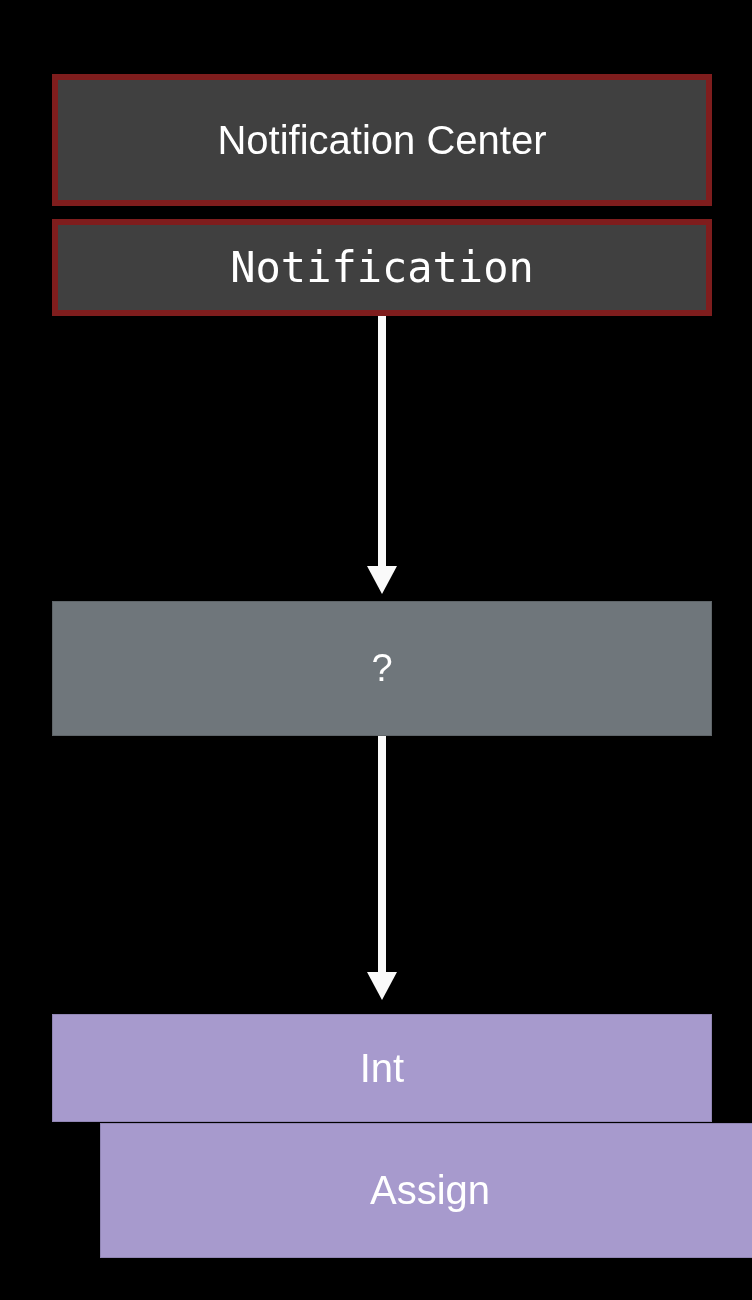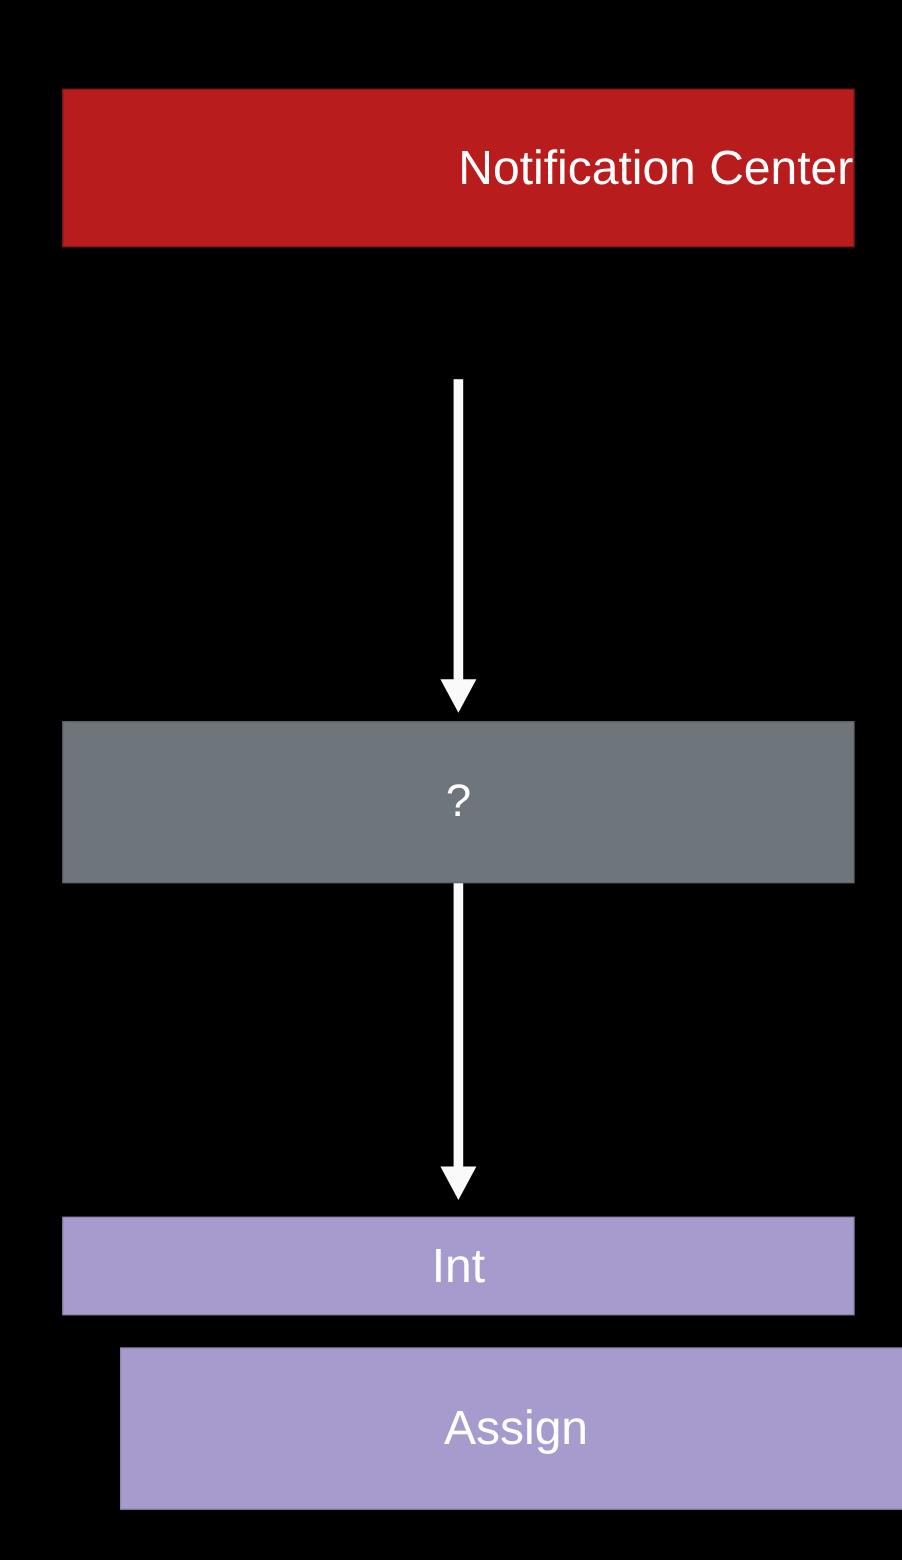--- a/index.html
+++ b/index.html
@@ -18,29 +18,29 @@
   .node {
     position: absolute;
     left: 52px;
     width: 660px;
     display: flex;
     align-items: center;
     justify-content: center;
     color: #ffffff;
     box-sizing: border-box;
   }
-  .node-blue   { background: #b91c1c; border: 1px solid #7f1d1d; justify-content: flex-end; }
+  .node-blue   { background: #404040; border: 6px solid #7f1d1d; }
   .node-gray   { background: #6f767b; border: 1px solid #5f6569; }
   .node-purple { background: #a79acd; border: 1px solid #9186b4; }
 
   .node-title        { top: 74px;   height: 132px; font-size: 40px; }
   .node-notification { top: 219px;  height: 97px;  font-size: 42px;
                        font-family: "DejaVu Sans Mono", monospace; }
   .node-unknown      { top: 601px;  height: 135px; font-size: 38px; }
-  .node-int          { top: 1014px; height: 82px;  font-size: 40px; }
+  .node-int          { top: 1014px; height: 108px;  font-size: 40px; }
   .node-assign       { top: 1123px; height: 135px; font-size: 40px; margin-left: 48px; }
 
   .arrow {
     position: absolute;
     left: 0;
     top: 0;
   }
   .arrow-line {
     position: absolute;
     left: 378px;
@@ -63,20 +63,23 @@
 </style>
 </head>
 <body>
 
 <div class="canvas">
 
   <div class="node node-blue node-title">
     <span>Notification Center</span>
   </div>
 
+  <div class="node node-blue node-notification">
+    <span>Notification</span>
+  </div>
 
   <div class="arrow arrow1">
     <div class="arrow-line"></div>
     <div class="arrow-head"></div>
   </div>
 
   <div class="node node-gray node-unknown">
     <span>?</span>
   </div>
 

